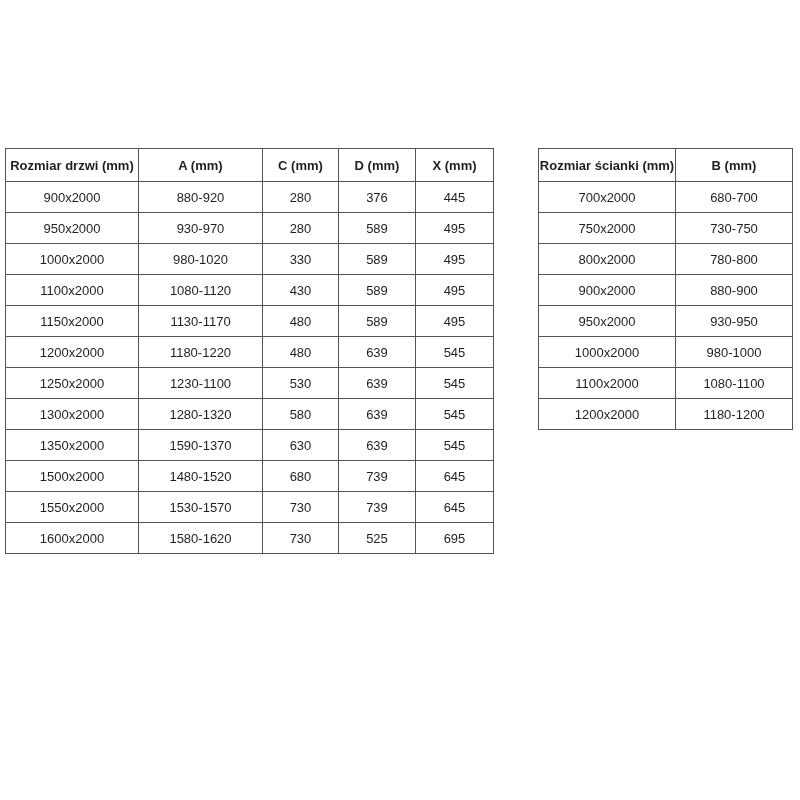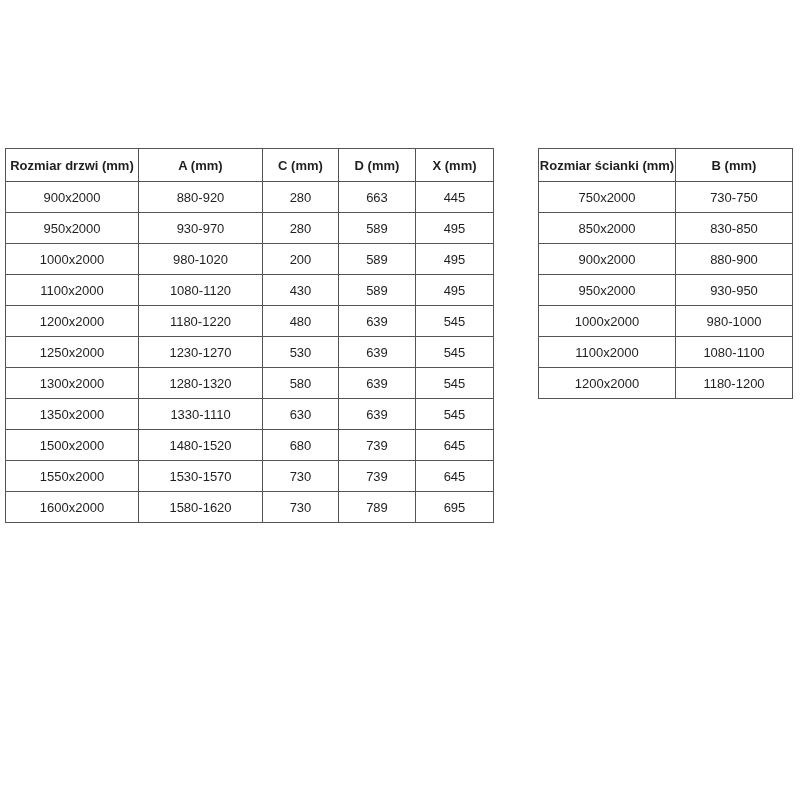--- a/index.html
+++ b/index.html
@@ -68,68 +68,75 @@
         <th>C (mm)</th>
         <th>D (mm)</th>
         <th>X (mm)</th>
       </tr>
     </thead>
     <tbody>
         <tr>
           <td>900x2000</td>
           <td>880-920</td>
           <td>280</td>
-          <td>663</td>
+          <td>376</td>
           <td>445</td>
         </tr>
         <tr>
           <td>950x2000</td>
           <td>930-970</td>
           <td>280</td>
           <td>589</td>
           <td>495</td>
         </tr>
         <tr>
           <td>1000x2000</td>
           <td>980-1020</td>
-          <td>200</td>
+          <td>330</td>
           <td>589</td>
           <td>495</td>
         </tr>
         <tr>
           <td>1100x2000</td>
           <td>1080-1120</td>
           <td>430</td>
           <td>589</td>
           <td>495</td>
         </tr>
         <tr>
+          <td>1150x2000</td>
+          <td>1130-1170</td>
+          <td>480</td>
+          <td>589</td>
+          <td>495</td>
+        </tr>
+        <tr>
           <td>1200x2000</td>
           <td>1180-1220</td>
           <td>480</td>
           <td>639</td>
           <td>545</td>
         </tr>
         <tr>
           <td>1250x2000</td>
-          <td>1230-1270</td>
+          <td>1230-1100</td>
           <td>530</td>
           <td>639</td>
           <td>545</td>
         </tr>
         <tr>
           <td>1300x2000</td>
           <td>1280-1320</td>
           <td>580</td>
           <td>639</td>
           <td>545</td>
         </tr>
         <tr>
           <td>1350x2000</td>
-          <td>1330-1110</td>
+          <td>1590-1370</td>
           <td>630</td>
           <td>639</td>
           <td>545</td>
         </tr>
         <tr>
           <td>1500x2000</td>
           <td>1480-1520</td>
           <td>680</td>
           <td>739</td>
           <td>645</td>
@@ -138,45 +145,49 @@
           <td>1550x2000</td>
           <td>1530-1570</td>
           <td>730</td>
           <td>739</td>
           <td>645</td>
         </tr>
         <tr>
           <td>1600x2000</td>
           <td>1580-1620</td>
           <td>730</td>
-          <td>789</td>
+          <td>525</td>
           <td>695</td>
         </tr>
       </tbody>
   </table>
 
   <table class="spec" id="wall-table">
     <colgroup>
       <col style="width:137px">
       <col style="width:117px">
     </colgroup>
     <thead>
       <tr>
         <th>Rozmiar ścianki (mm)</th>
         <th>B (mm)</th>
       </tr>
     </thead>
     <tbody>
         <tr>
+          <td>700x2000</td>
+          <td>680-700</td>
+        </tr>
+        <tr>
           <td>750x2000</td>
           <td>730-750</td>
         </tr>
         <tr>
-          <td>850x2000</td>
-          <td>830-850</td>
+          <td>800x2000</td>
+          <td>780-800</td>
         </tr>
         <tr>
           <td>900x2000</td>
           <td>880-900</td>
         </tr>
         <tr>
           <td>950x2000</td>
           <td>930-950</td>
         </tr>
         <tr>

